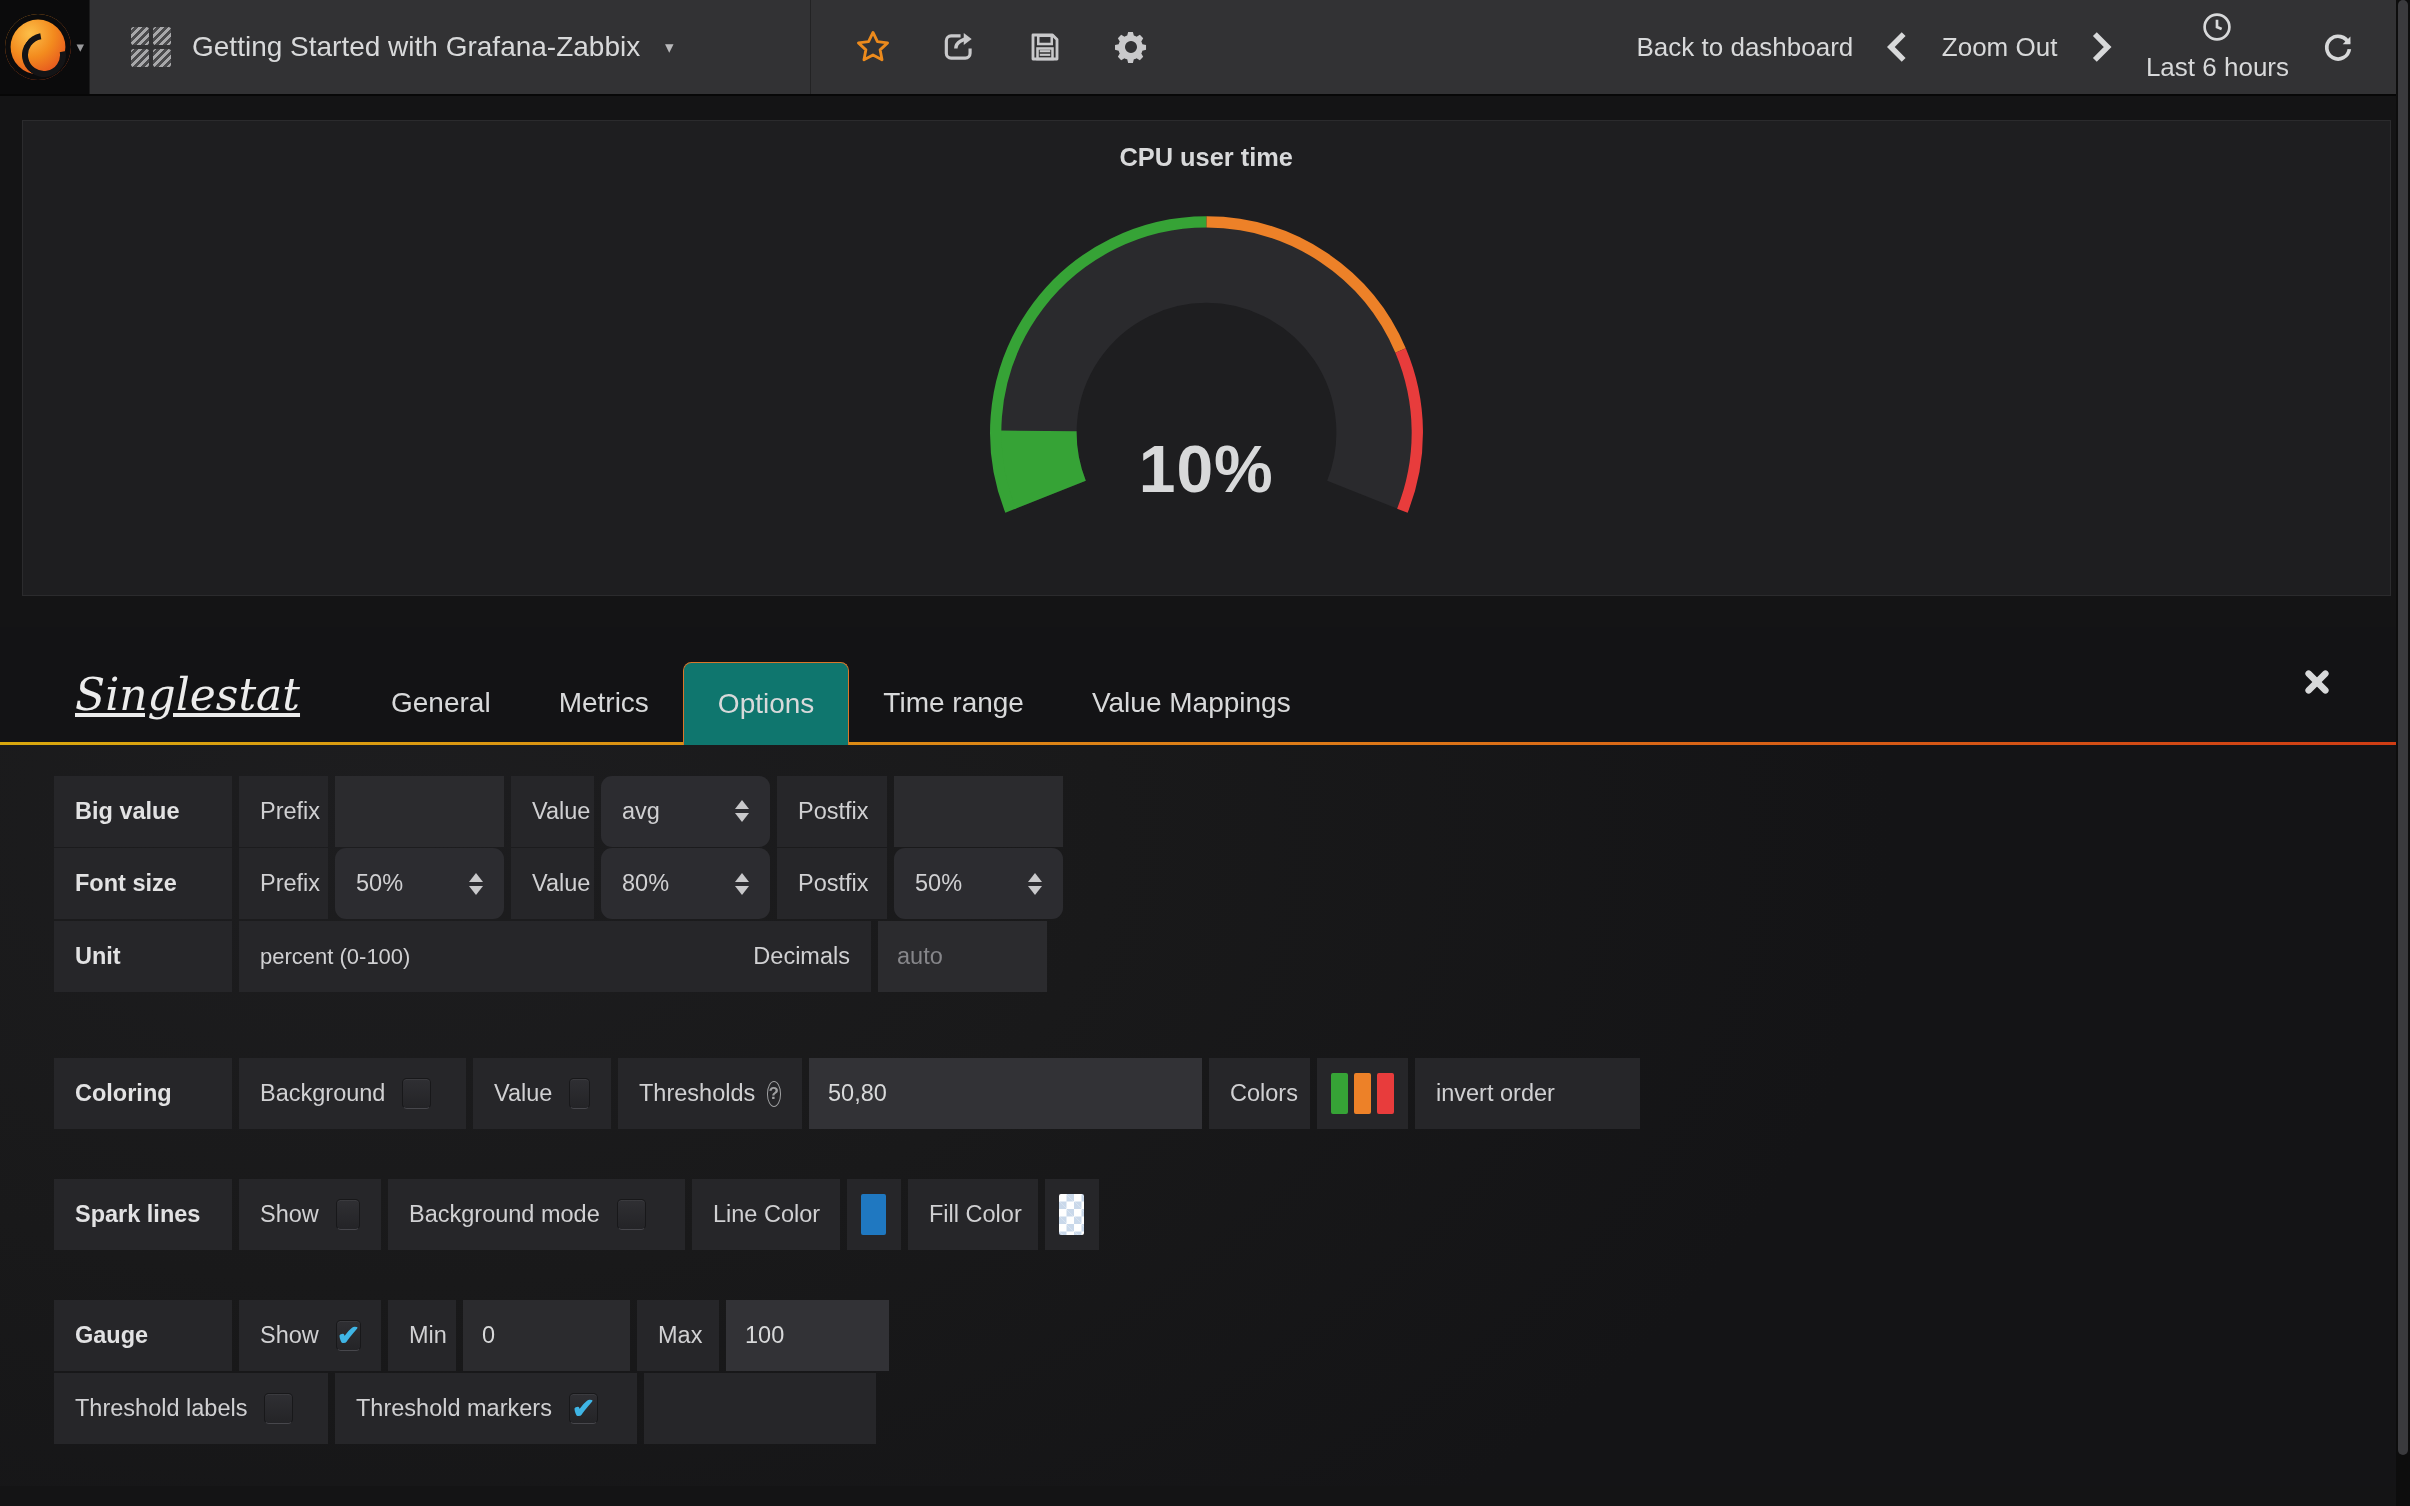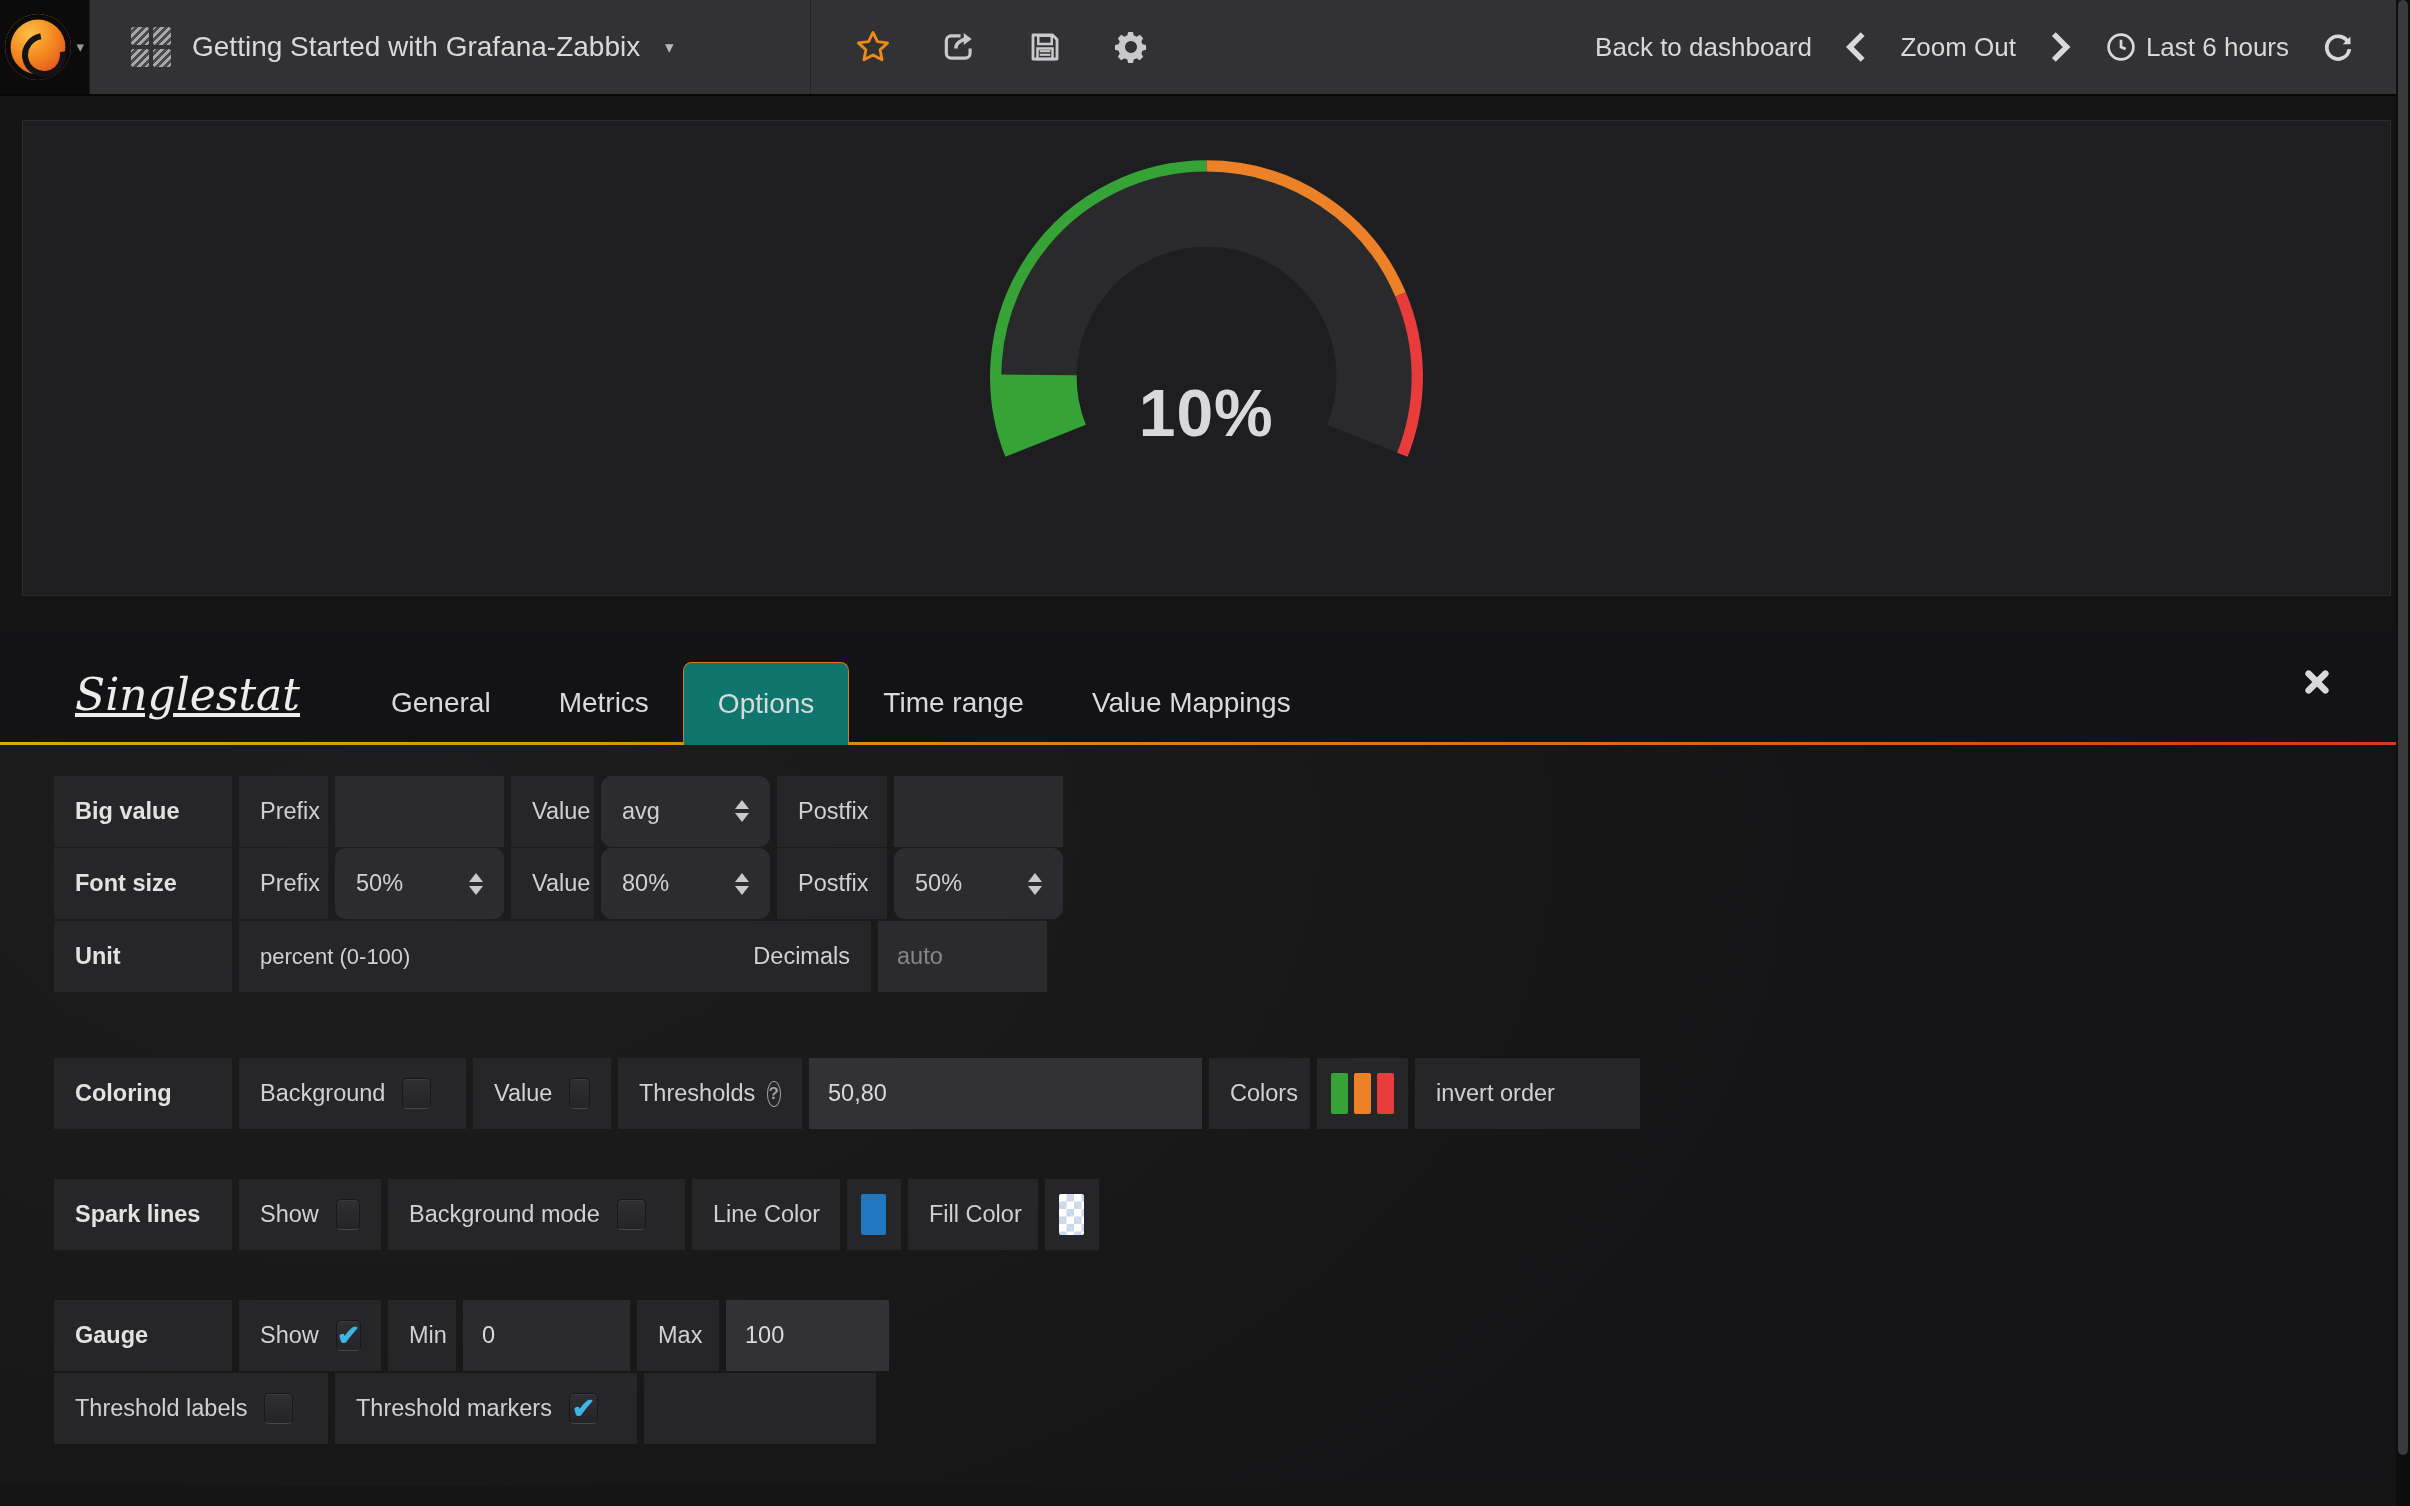--- a/index.html
+++ b/index.html
@@ -19,21 +19,21 @@
   .dash-title-block { display:flex; align-items:center; gap:21px; padding:0 34px 0 41px; border-right:1.9px solid #232324; cursor:pointer; min-width:721px; }
   .grid-icon { width:40px; height:40px; display:grid; grid-template-columns:18px 18px; grid-template-rows:18px 18px; gap:3.8px; }
   .grid-icon span { border-radius:2.8px; background:repeating-linear-gradient(135deg,#a8a8aa 0 2.8px,#4a4a4c 2.8px 5.6px); }
   .dash-title { font-size:28px; color:#d8d9da; white-space:nowrap; }
   .title-caret { color:#b9b9bb; font-size:17px; margin-left:3.8px; }
   .nav-icons { display:flex; align-items:center; gap:45px; padding:0 0 0 41px; }
   .nav-icon-btn { width:41px; height:41px; display:flex; align-items:center; justify-content:center; cursor:pointer; }
   .nav-right { margin-left:auto; display:flex; align-items:center; gap:32px; padding-right:56px; font-size:26px; color:#d8d9da; }
   .nav-right .txt-btn { cursor:pointer; white-space:nowrap; }
   .chev-btn, .icon-inline { display:flex; align-items:center; cursor:pointer; }
-  .time-btn { display:flex; align-items:center; gap:9.4px; cursor:pointer; }
+  .time-btn { display:flex; align-items:center; gap:9.4px; cursor:pointer;flex-direction:column; }
 
   
   .dash-area { padding:23.5px 20px 0 21.7px; }
   .panel { width:2369px; height:476px; background:#1e1e20; border:0.9px solid #2b2b2d; position:relative; }
   .panel-title { text-align:center; padding-top:22.6px; font-size:25.4px; font-weight:bold; color:#d8d9da; height:56px; }
   .gauge-wrap { position:relative; width:471px; margin:28px auto 0; }
   .gauge-value { position:absolute; left:0; right:0; top:226px; text-align:center; font-size:66px; font-weight:bold; color:#d8d9da; letter-spacing:0.9px; }
 
   
   .editor { margin-top:31px; }
@@ -157,20 +157,21 @@
       <svg width="34" height="34" viewBox="0 0 24 24">
         <path d="M19.5 9.5 A8 8 0 1 0 20 13.5" fill="none" stroke="#d8d9da" stroke-width="2.6"></path>
         <path d="M20.8 4.5 20.8 10 15.3 10 Z" fill="#d8d9da"></path>
       </svg>
     </span>
   </div>
 </div>
 
 <div class="dash-area">
   <div class="panel">
+    <div class="panel-title">CPU user time</div>
     <div class="gauge-wrap">
       <svg width="471" height="320" viewBox="0 0 500 340">
           <path d="M 83.69 308.18 A 179 179 0 1 1 416.31 308.18" stroke="#2a2a2d" stroke-width="82" fill="none"></path>
           <path d="M 83.69 308.18 A 179 179 0 0 1 71.01 240.00" stroke="#36a336" stroke-width="82" fill="none"></path>
           <path d="M 41.87 324.82 A 224 224 0 0 1 250.00 18.00" stroke="#36a336" stroke-width="12" fill="none"></path>
           <path d="M 250.00 18.00 A 224 224 0 0 1 456.22 154.55" stroke="#ed8128" stroke-width="12" fill="none"></path>
           <path d="M 456.22 154.55 A 224 224 0 0 1 458.13 324.82" stroke="#e83c3c" stroke-width="12" fill="none"></path>
         </svg>
       <div class="gauge-value">10%</div>
     </div>

